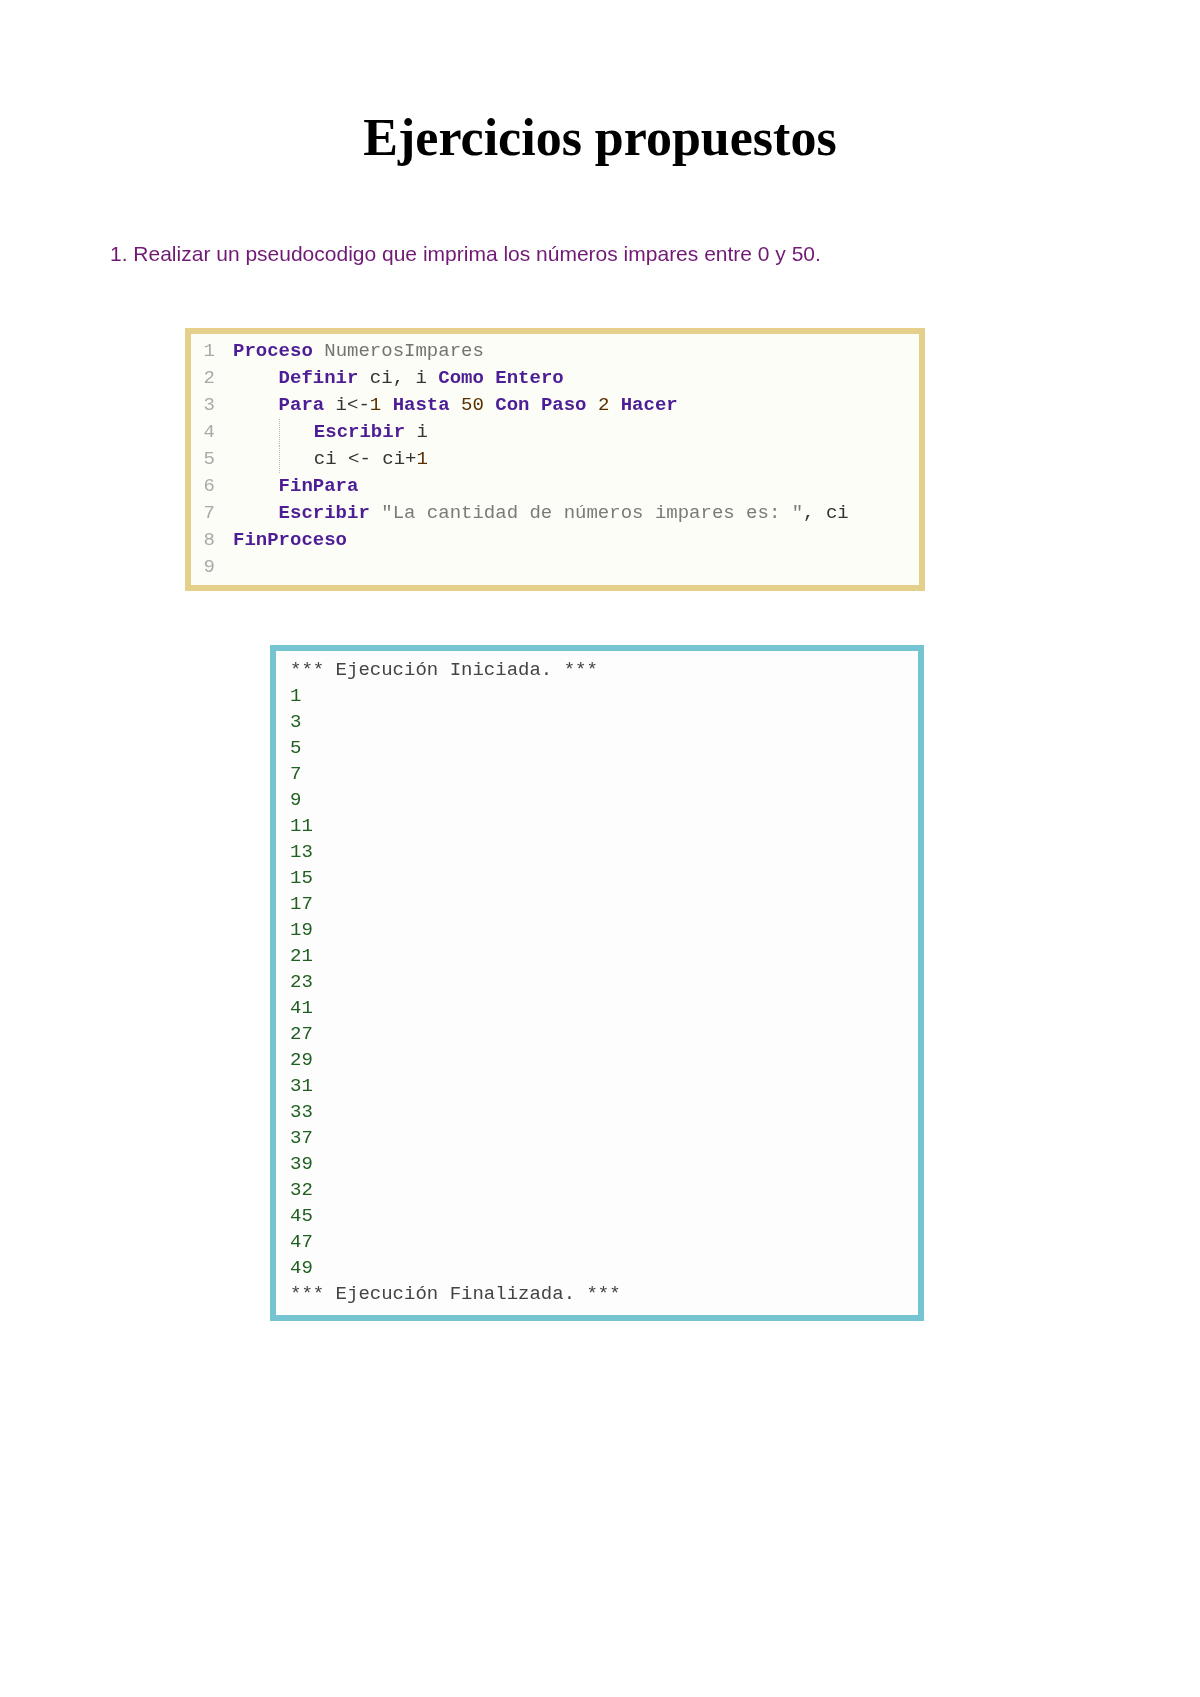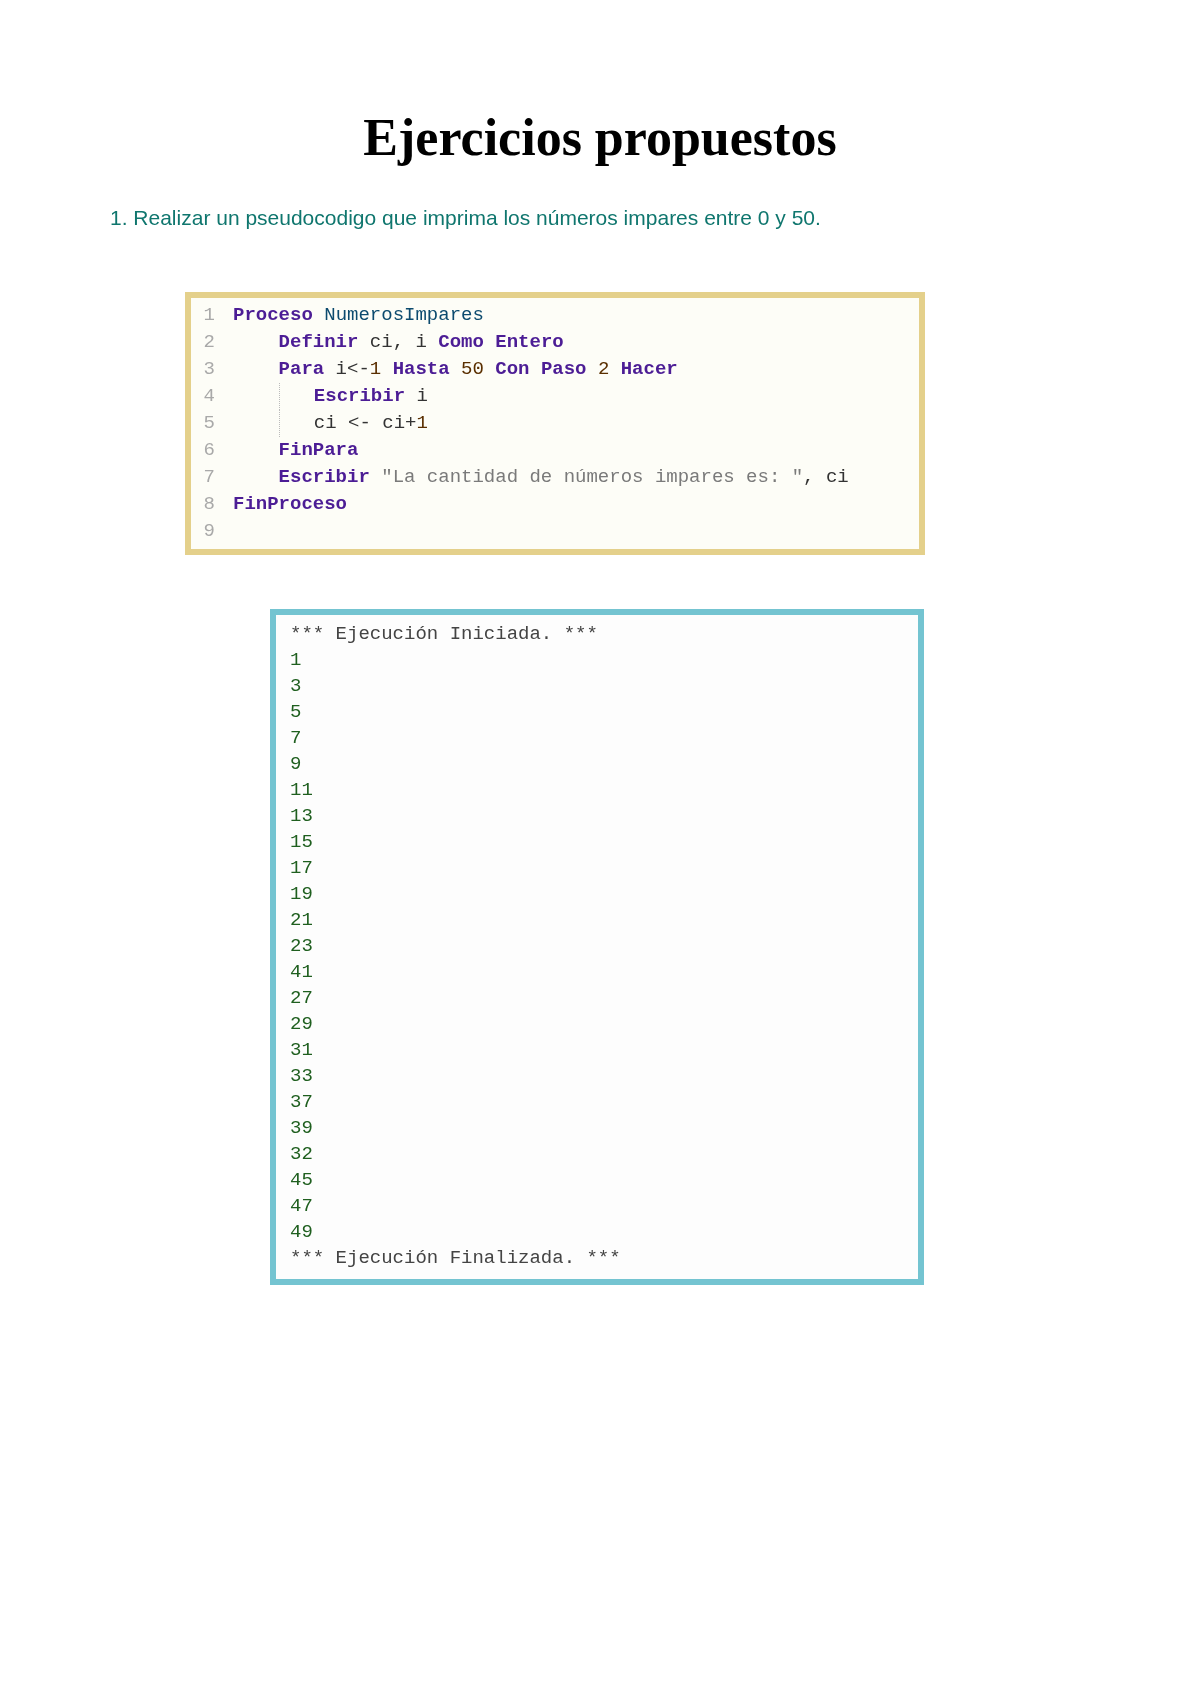--- a/index.html
+++ b/index.html
@@ -16,25 +16,25 @@
     position: relative;
     box-sizing: border-box;
     padding: 108px 110px 60px 110px;
   }
   .title {
     text-align: center;
     font-family: "Brush Script MT", "Lucida Handwriting", cursive;
     font-size: 52px;
     font-weight: 700;
     color: #000;
-    margin-bottom: 36px;
+    margin-bottom: 72px;
   }
   .prompt {
     font-size: 21px;
-    color: #0f766e;
+    color: #701a75;
     margin-bottom: 60px;
     line-height: 1.4;
   }
 
   
   .code-box {
     width: 740px;
     margin: 0 0 54px 75px;
     background: #fdfdf7;
     border-top:    6px solid #e4d08b;
@@ -58,21 +58,21 @@
   .gutter div { padding-right: 4px; }
   .code-content {
     flex: 1;
     padding: 4px 6px 4px 10px;
     white-space: pre;
     color: #333;
     position: relative;
   }
   .code-line { min-height: 27px; }
   .kw   { color: #4c1d95; font-weight: bold; }
-  .id   { color: #0c4a6e; text-align: right; }
+  .id   { color: #737373; text-align: right; }
   .num  { color: #5a2f00; }
   .str  { color: #7a7a7a; }
   .guide {
     display: inline-block;
     border-left: 1px dotted #bbb;
     height: 27px;
     vertical-align: top;
   }
 
   

